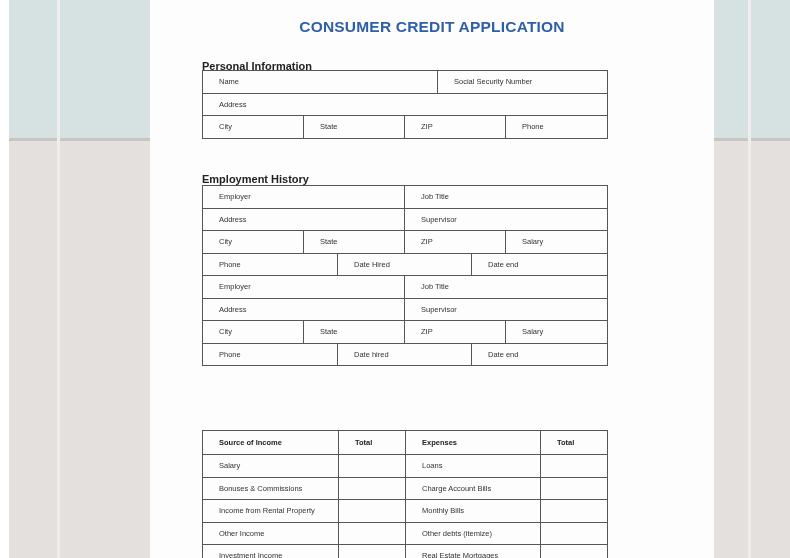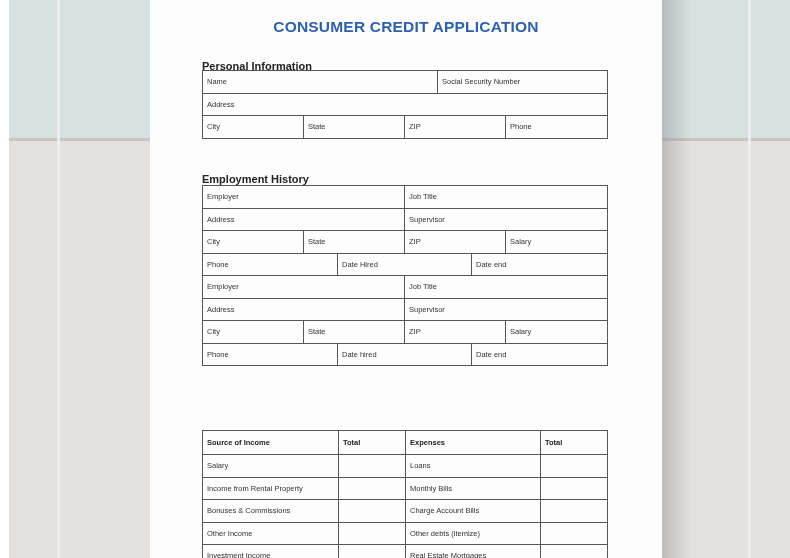--- a/index.html
+++ b/index.html
@@ -8,36 +8,36 @@
     font-family:"Liberation Sans", sans-serif;
     background:#e4e0dd;
   }
   .bg-top { position:absolute; left:0; top:0; width:790px; height:138px; background:#d6e2e2; }
   .bg-band { position:absolute; left:0; top:138px; width:790px; height:3px; background:#c7c6c3; }
   .bg-left-margin { position:absolute; left:0; top:0; width:9px; height:558px; background:#ffffff; }
   .bg-groove { position:absolute; top:0; width:3px; height:558px; background:#eeecec; }
   .shadow-r { position:absolute; left:662px; top:0; width:30px; height:558px;
     background:linear-gradient(to right, rgba(120,120,120,0.35), rgba(120,120,120,0)); }
   .page {
-    position:absolute; left:150px; top:0; width:512px; height:558px;
+    position:absolute; left:150px; top:0; width:564px; height:558px;
     background:#fdfdfd;
   }
   .title {
     position:absolute; left:0; width:100%; top:18px; text-align:center;
     color:#2f5fa8; font-weight:bold; font-size:15.5px; letter-spacing:0.2px;
   }
   .section-label {
     position:absolute; left:52px; font-size:11px; font-weight:bold; color:#222;
   }
   table.form {
     position:absolute; left:52px; width:405px; border-collapse:collapse;
     table-layout:fixed;
   }
   table.form td {
-    border:1px solid #555; font-size:7.5px; color:#333; padding:0 4px;
+    border:1px solid #555; font-size:7.5px; color:#333; padding:0 16px;
     vertical-align:middle; white-space:nowrap; overflow:hidden;
   }
   table.form tr { height:22.5px; }
   table.form td.hdr { font-weight:bold; color:#222; }
 </style>
 </head>
 <body>
 
 <div class="bg-top"></div>
 <div class="bg-band"></div>
@@ -141,29 +141,29 @@
       <td class="hdr">Expenses</td>
       <td class="hdr">Total</td>
     </tr>
     <tr>
       <td>Salary</td>
       <td></td>
       <td>Loans</td>
       <td></td>
     </tr>
     <tr>
+      <td>Bonuses &amp; Commissions</td>
+      <td></td>
+      <td>Charge Account Bills</td>
+      <td></td>
+    </tr>
+    <tr>
       <td>Income from Rental Property</td>
       <td></td>
       <td>Monthly Bills</td>
-      <td></td>
-    </tr>
-    <tr>
-      <td>Bonuses &amp; Commissions</td>
-      <td></td>
-      <td>Charge Account Bills</td>
       <td></td>
     </tr>
     <tr>
       <td>Other Income</td>
       <td></td>
       <td>Other debts (itemize)</td>
       <td></td>
     </tr>
     <tr>
       <td>Investment Income</td>

